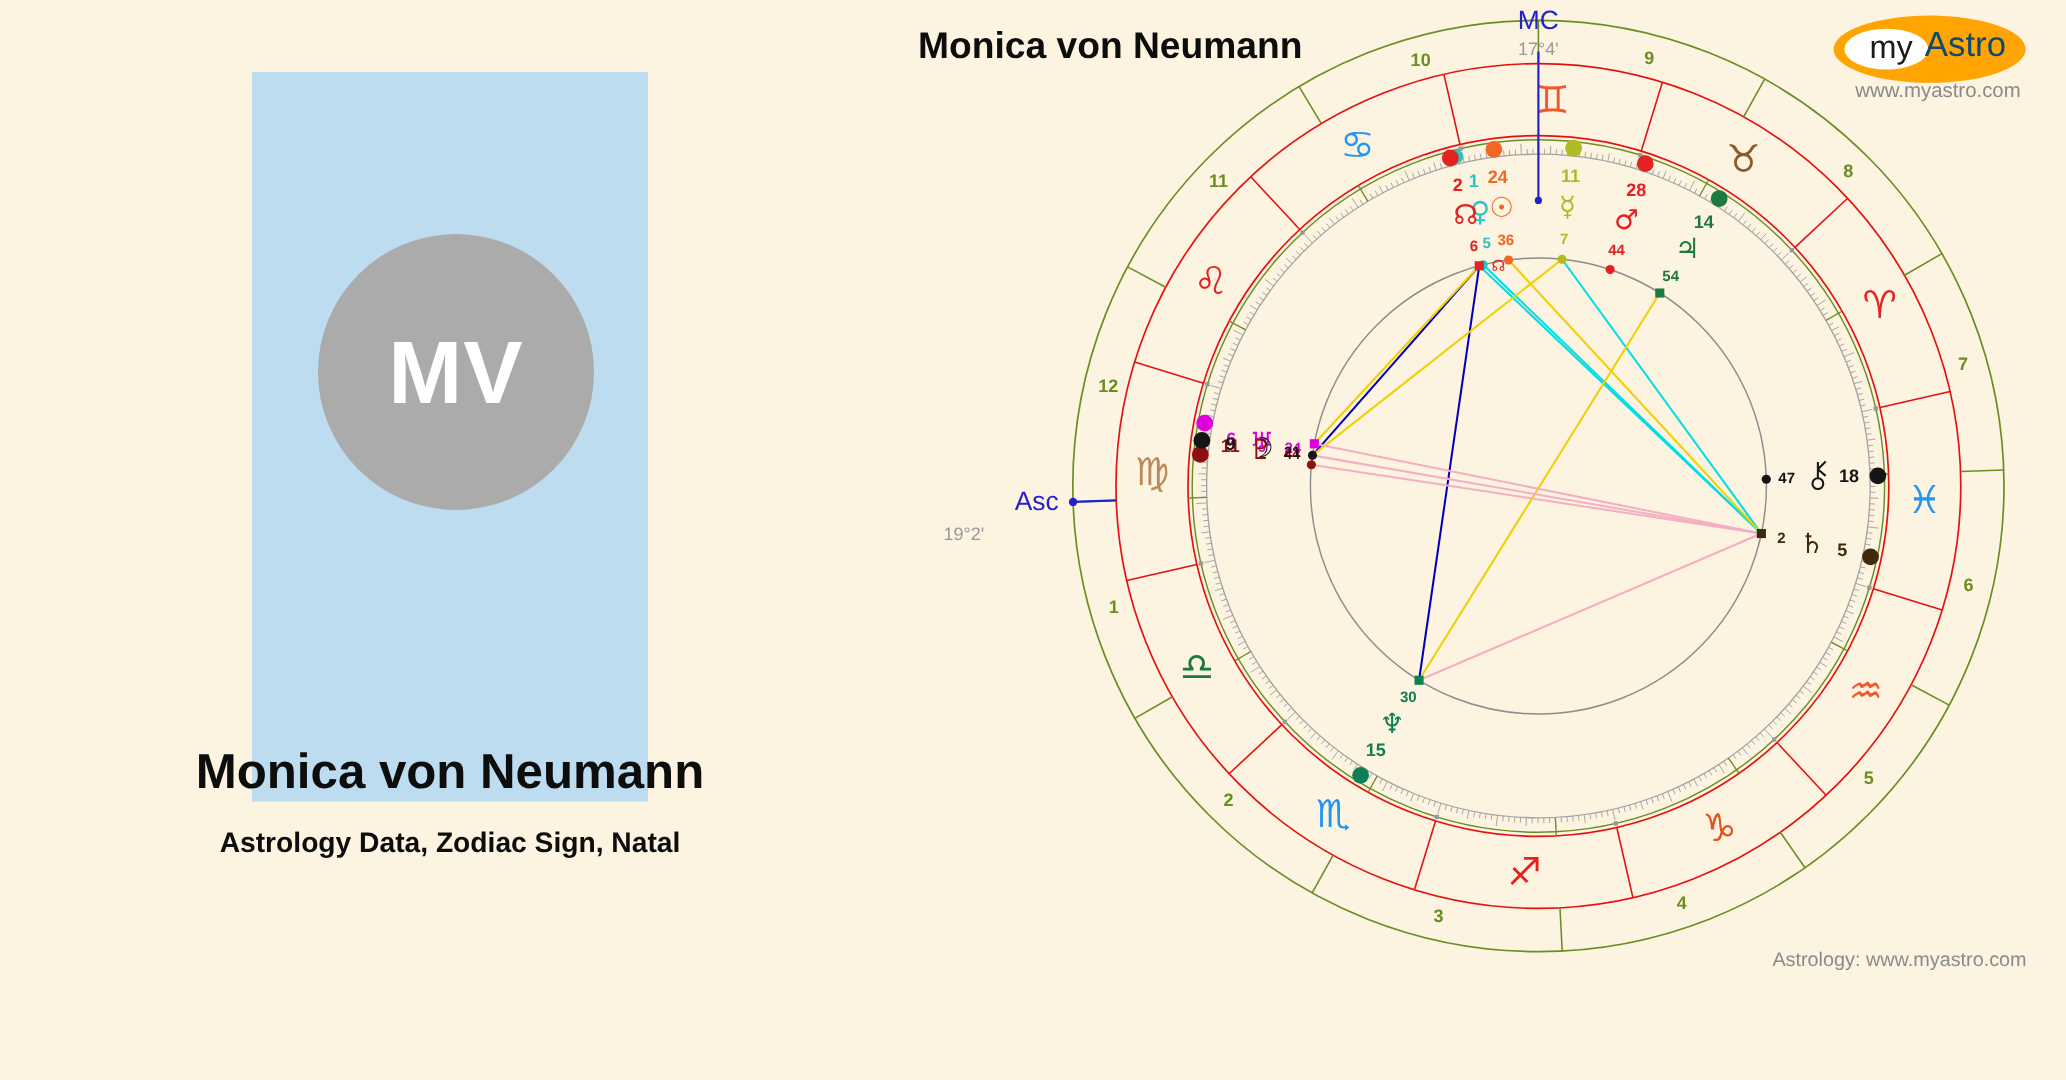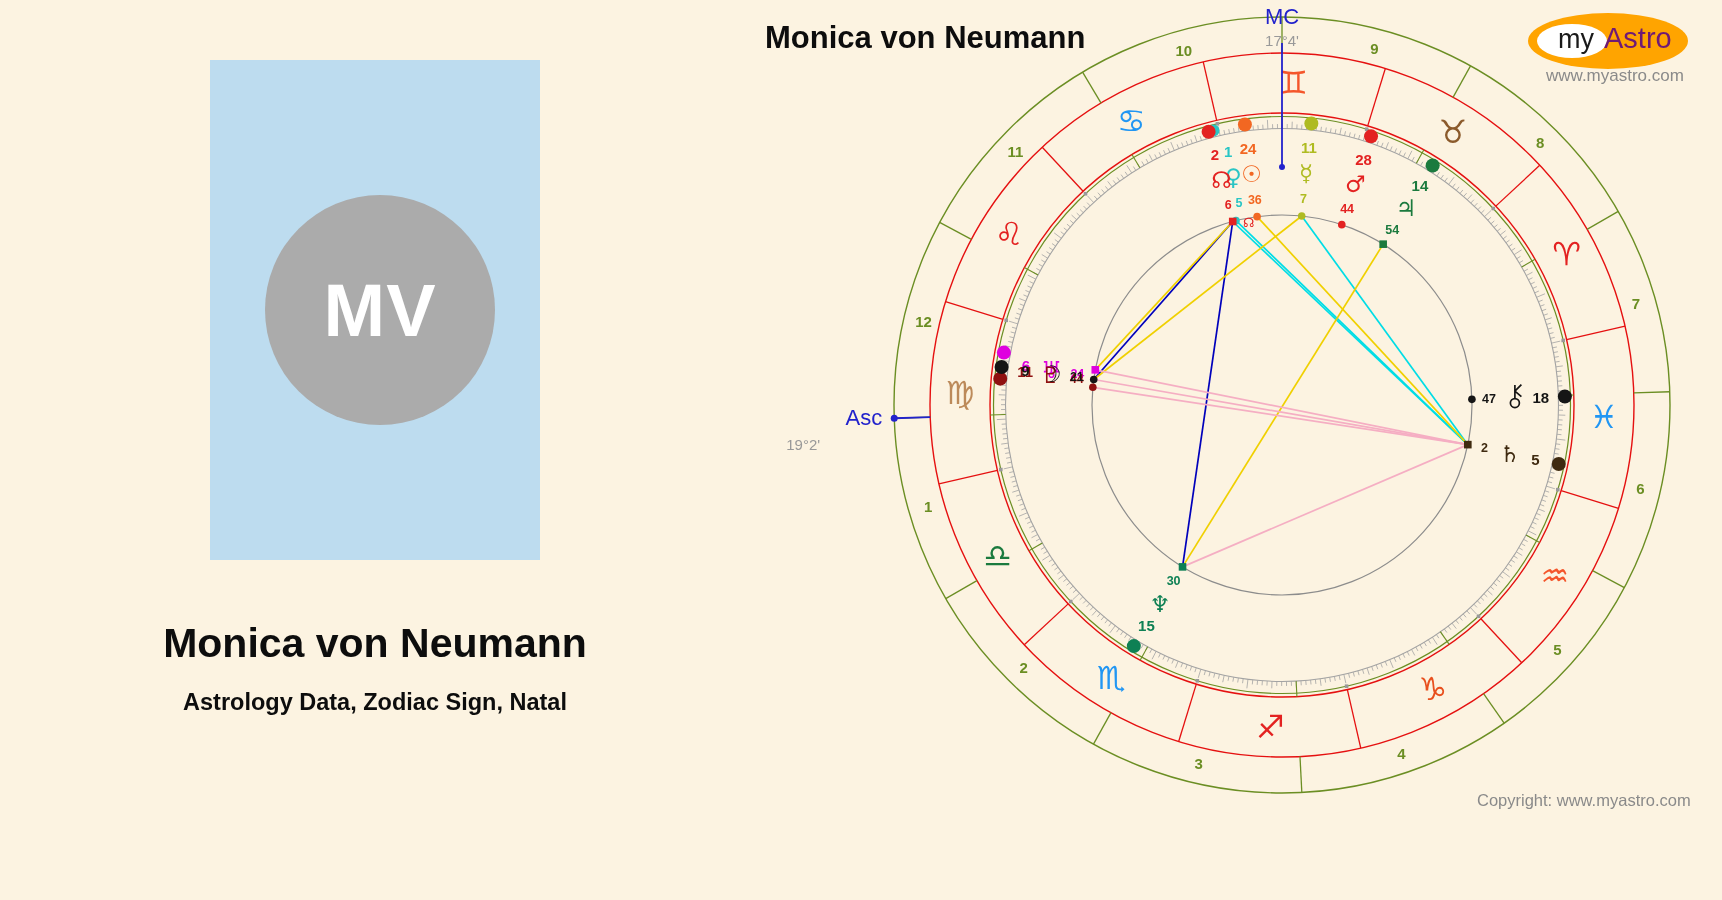--- a/index.html
+++ b/index.html
@@ -1,21 +1,21 @@
 <!DOCTYPE html>
 <html><head>
 <meta charset="utf-8">
 <style>
   html,body{margin:0;padding:0;}
   #stage{
     position:relative; width:1722px; height:900px; overflow:hidden;
     background:#FCF3E1; font-family:"Liberation Sans", sans-serif;
   }
   #profile-card{
-    position:absolute; left:210px; top:60px; width:330px; height:500px;
+    position:absolute; left:210px; top:60px; width:330px; height:608px;
     background:#BDDCEF;
   }
   #avatar{
     position:absolute; left:55px; top:135px; width:230px; height:230px;
     border-radius:50%; background:#ABABAB; display:flex; align-items:center; justify-content:center;
   }
   #avatar span{ color:#FFFFFF; font-size:74px; font-weight:700; letter-spacing:1px; }
   #profile-title{
     position:absolute; left:0; top:620px; width:750px; text-align:center;
     font-size:41px; font-weight:700; color:#0d0d0d;
@@ -30,21 +30,21 @@
   }
   #logo{
     position:absolute; left:1528px; top:13px; width:160px; height:56px;
     background:#FFA400; border-radius:50%;
   }
   #logo .white-oval{
     position:absolute; left:9px; top:11px; width:70px; height:34px;
     background:#FFFFFF; border-radius:50%;
   }
   #logo .my{ position:absolute; left:30px; top:11px; font-size:27px; color:#1a1a1a; }
-  #logo .astro{ position:absolute; left:76px; top:9px; font-size:29px; color:#701a75; }
+  #logo .astro{ position:absolute; left:76px; top:9px; font-size:29px; color:#0c4a6e; }
   #logo-url{
     position:absolute; left:1546px; top:66px; width:164px; 
     font-size:17px; color:#8a8a8a;
   }
   #copyright{
     position:absolute; left:1477px; top:791px; font-size:16.5px; color:#8a8a8a;
   }
   #wheel-wrap{ position:absolute; left:740px; top:0; width:982px; height:824px; }
   svg text{ user-select:none; }
 </style>
@@ -66,21 +66,21 @@
 
   <div id="chart-title">Monica von Neumann</div>
 
   <div id="logo">
     <div class="white-oval"></div>
     <span class="my">my</span>
     <span class="astro">Astro</span>
   </div>
   <div id="logo-url">www.myastro.com</div>
 
-  <div id="copyright">Copyright: www.myastro.com</div>
+  <div id="copyright">Astrology: www.myastro.com</div>
 
   <div id="wheel-wrap">
     <svg id="wheel" width="982" height="824" viewBox="0 0 982 824">
         <circle cx="542" cy="405" r="388" fill="none" stroke="#6B8E23" stroke-width="1.4"></circle>
         <circle cx="542" cy="405" r="352" fill="none" stroke="#E51010" stroke-width="1.4"></circle>
         <circle cx="542" cy="405" r="292" fill="none" stroke="#E51010" stroke-width="1.4"></circle>
         <circle cx="542" cy="405" r="288.5" fill="none" stroke="#6B8E23" stroke-width="1.2"></circle>
         <circle cx="542" cy="405" r="276.5" fill="none" stroke="#A3A3A3" stroke-width="1.1"></circle>
         <circle cx="542" cy="405" r="190" fill="none" stroke="#8C8C8C" stroke-width="1.2"></circle>
         <line x1="811.489112200665" y1="343.1302302792599" x2="820.2609097044841" y2="341.11638605688495" stroke="#A3A3A3" stroke-width="0.8"></line>

